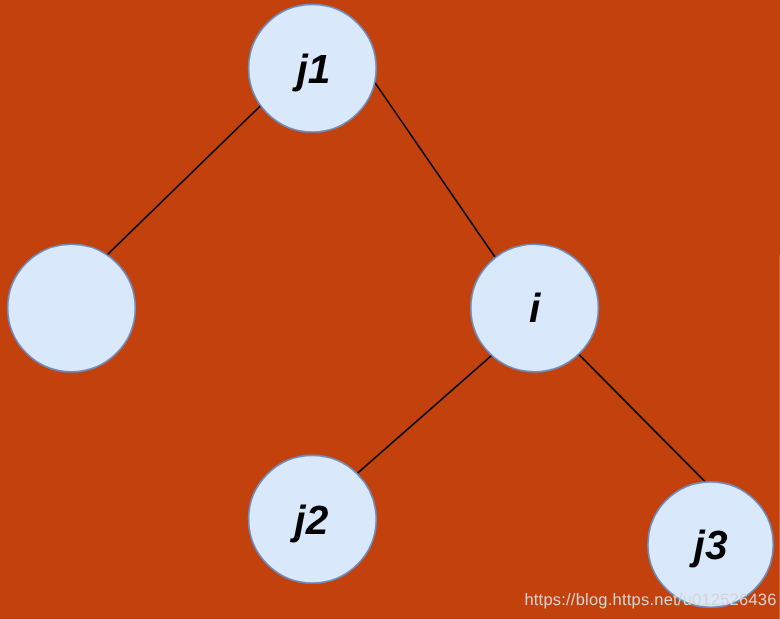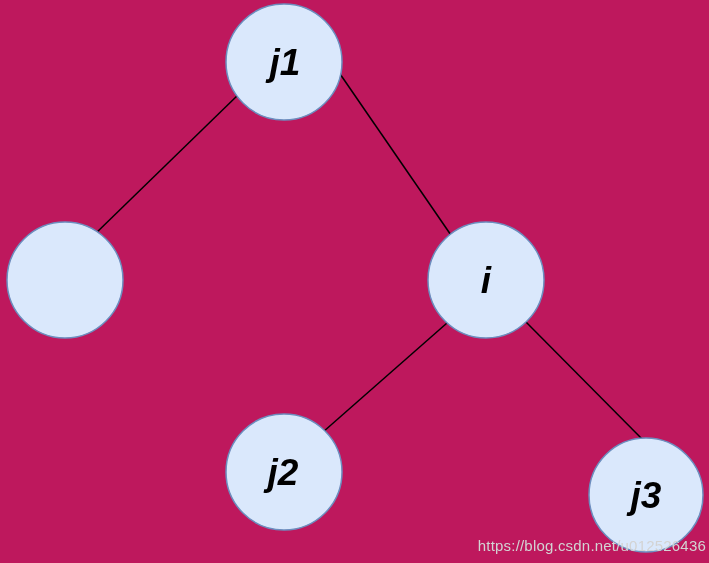--- a/index.html
+++ b/index.html
@@ -5,21 +5,21 @@
   html, body {
     margin: 0;
     padding: 0;
     background: #ffffff;
     font-family: "Liberation Sans", sans-serif;
   }
   .stage {
     position: relative;
     width: 709px;
     height: 563px;
-    background: #be185d;
+    background: #c2410c;
     overflow: hidden;
   }
   svg.diagram {
     position: absolute;
     left: 0;
     top: 0;
     z-index: 1;
   }
   .edge {
     stroke: #000000;
@@ -81,15 +81,15 @@
       <text class="node-label" x="283" y="485">j2</text>
     </g>
 
     <g>
       <circle class="node-circle" cx="646" cy="495" r="57"></circle>
       <text class="node-label" x="646" y="508">j3</text>
     </g>
 
   </svg>
 
-  <div class="watermark">https://blog.csdn.net/u012526436</div>
+  <div class="watermark">https://blog.https.net/u012526436</div>
 
 </div>
 
 </body></html>

